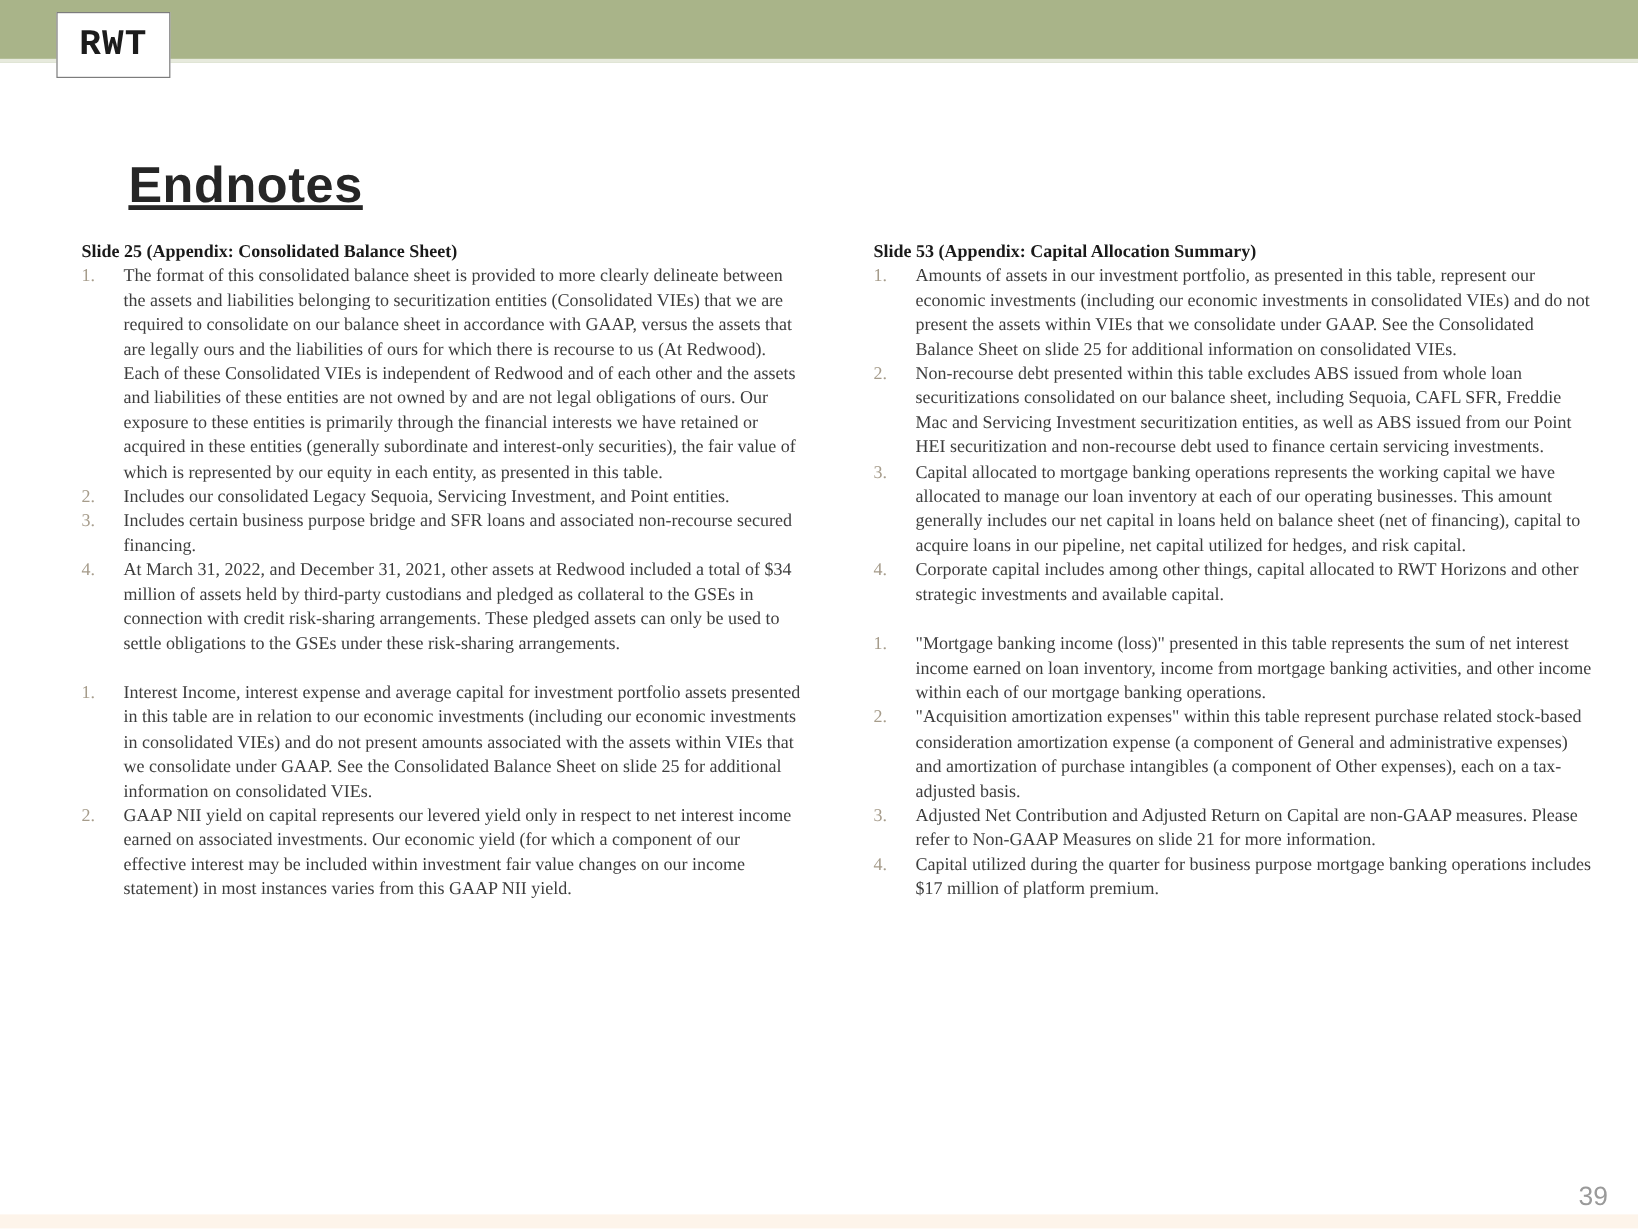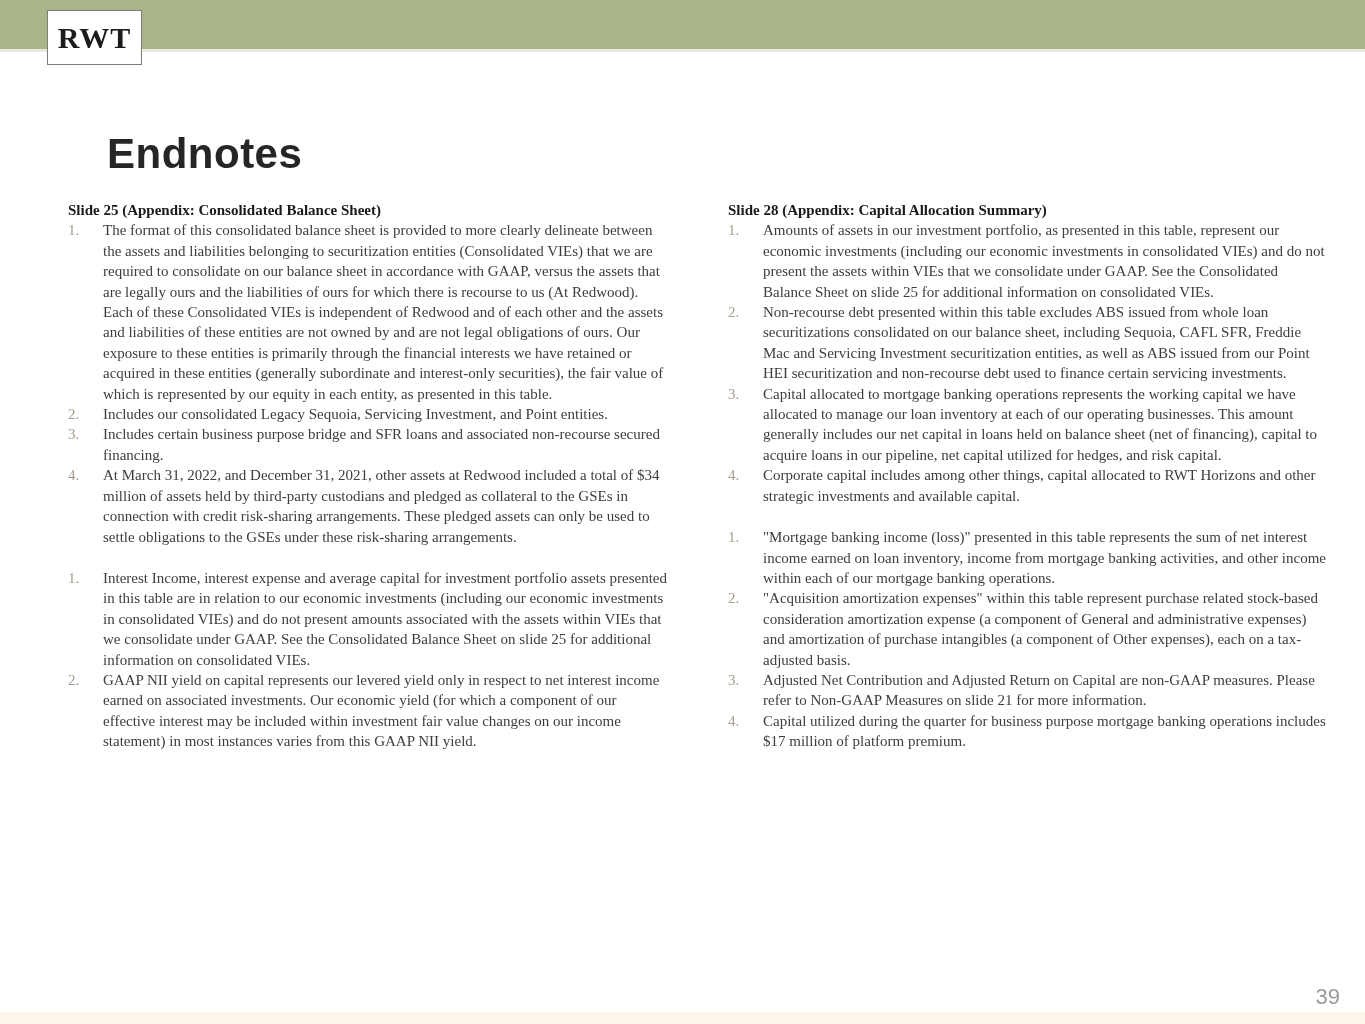--- a/index.html
+++ b/index.html
@@ -16,29 +16,30 @@
     height:52px;
     background:var(--band_green, #a9b489);
     border-bottom:3px solid #e7eadd;
   }
   .logo-box {
     position:absolute; left:47px; top:10px;
     width:95px; height:55px;
     background:#ffffff;
     border:1px solid #7c7c7c;
     display:flex; align-items:center; justify-content:center;
-    font-family:Liberation Serif, serif;
+    font-family:Liberation Mono, monospace;
     font-size:30px; font-weight:600; color:#1c1c1c;
     letter-spacing:1px;
     z-index:2;
   }
   .page-title {
     position:absolute; left:107px; top:130px;
     font-size:42px; font-weight:bold; color:#262626;
     letter-spacing:0.5px;
+    text-decoration:underline;
   }
   .col {
     position:absolute; top:200px; width:600px;
     font-size:15px; line-height:20.4px;
     color:var(--body_text, #3d3d3d);
     font-family:Liberation Serif, serif;
   }
   .col-left  { left:68px; }
   .col-right { left:728px; }
   .section + .section { margin-top:21px; }
@@ -105,21 +106,21 @@
         <span class="num">2.</span>
         <span class="txt">GAAP NII yield on capital represents our levered yield only in respect to net interest income earned on associated investments. Our economic yield (for which a component of our effective interest may be included within investment fair value changes on our income statement) in most instances varies from this GAAP NII yield.</span>
       </div>
     </div>
 
   </div>
 
   <div class="col col-right">
 
     <div class="section">
-      <div class="section-heading">Slide 28 (Appendix: Capital Allocation Summary)</div>
+      <div class="section-heading">Slide 53 (Appendix: Capital Allocation Summary)</div>
       <div class="item">
         <span class="num">1.</span>
         <span class="txt">Amounts of assets in our investment portfolio, as presented in this table, represent our economic investments (including our economic investments in consolidated VIEs) and do not present the assets within VIEs that we consolidate under GAAP. See the Consolidated Balance Sheet on slide 25 for additional information on consolidated VIEs.</span>
       </div>
       <div class="item">
         <span class="num">2.</span>
         <span class="txt">Non-recourse debt presented within this table excludes ABS issued from whole loan securitizations consolidated on our balance sheet, including Sequoia, CAFL SFR, Freddie Mac and Servicing Investment securitization entities, as well as ABS issued from our Point HEI securitization and non-recourse debt used to finance certain servicing investments.</span>
       </div>
       <div class="item">
         <span class="num">3.</span>

